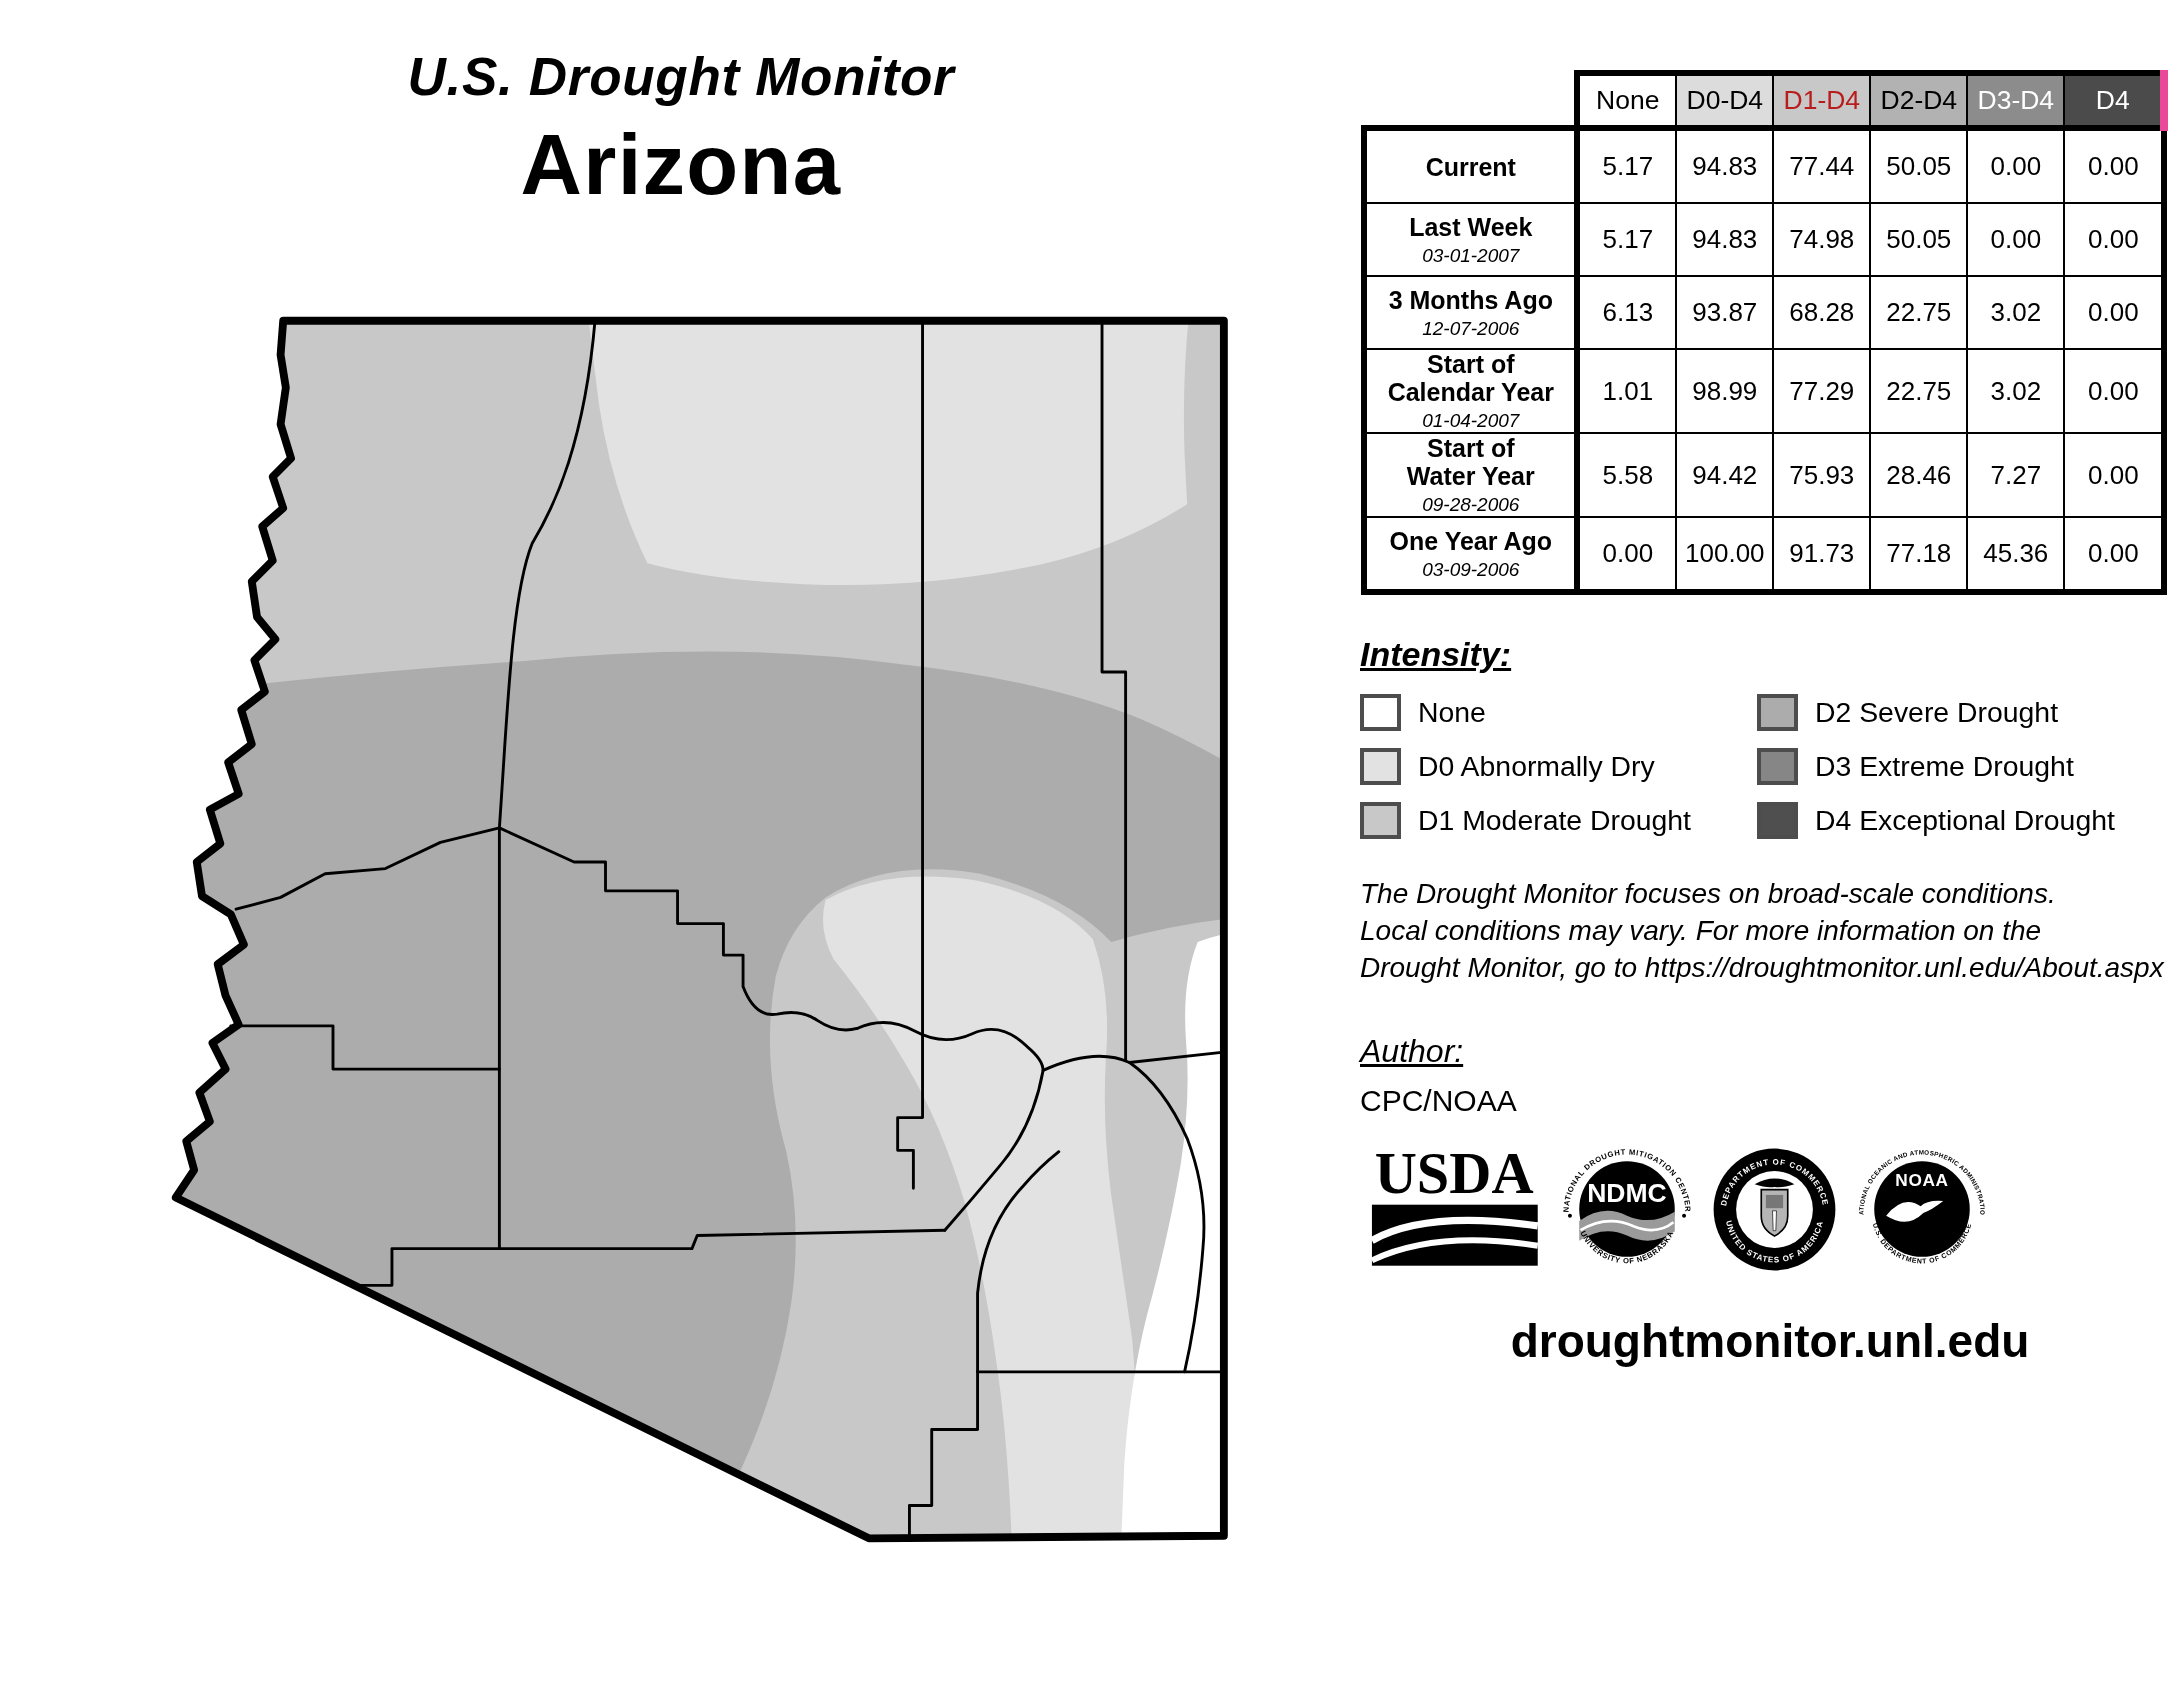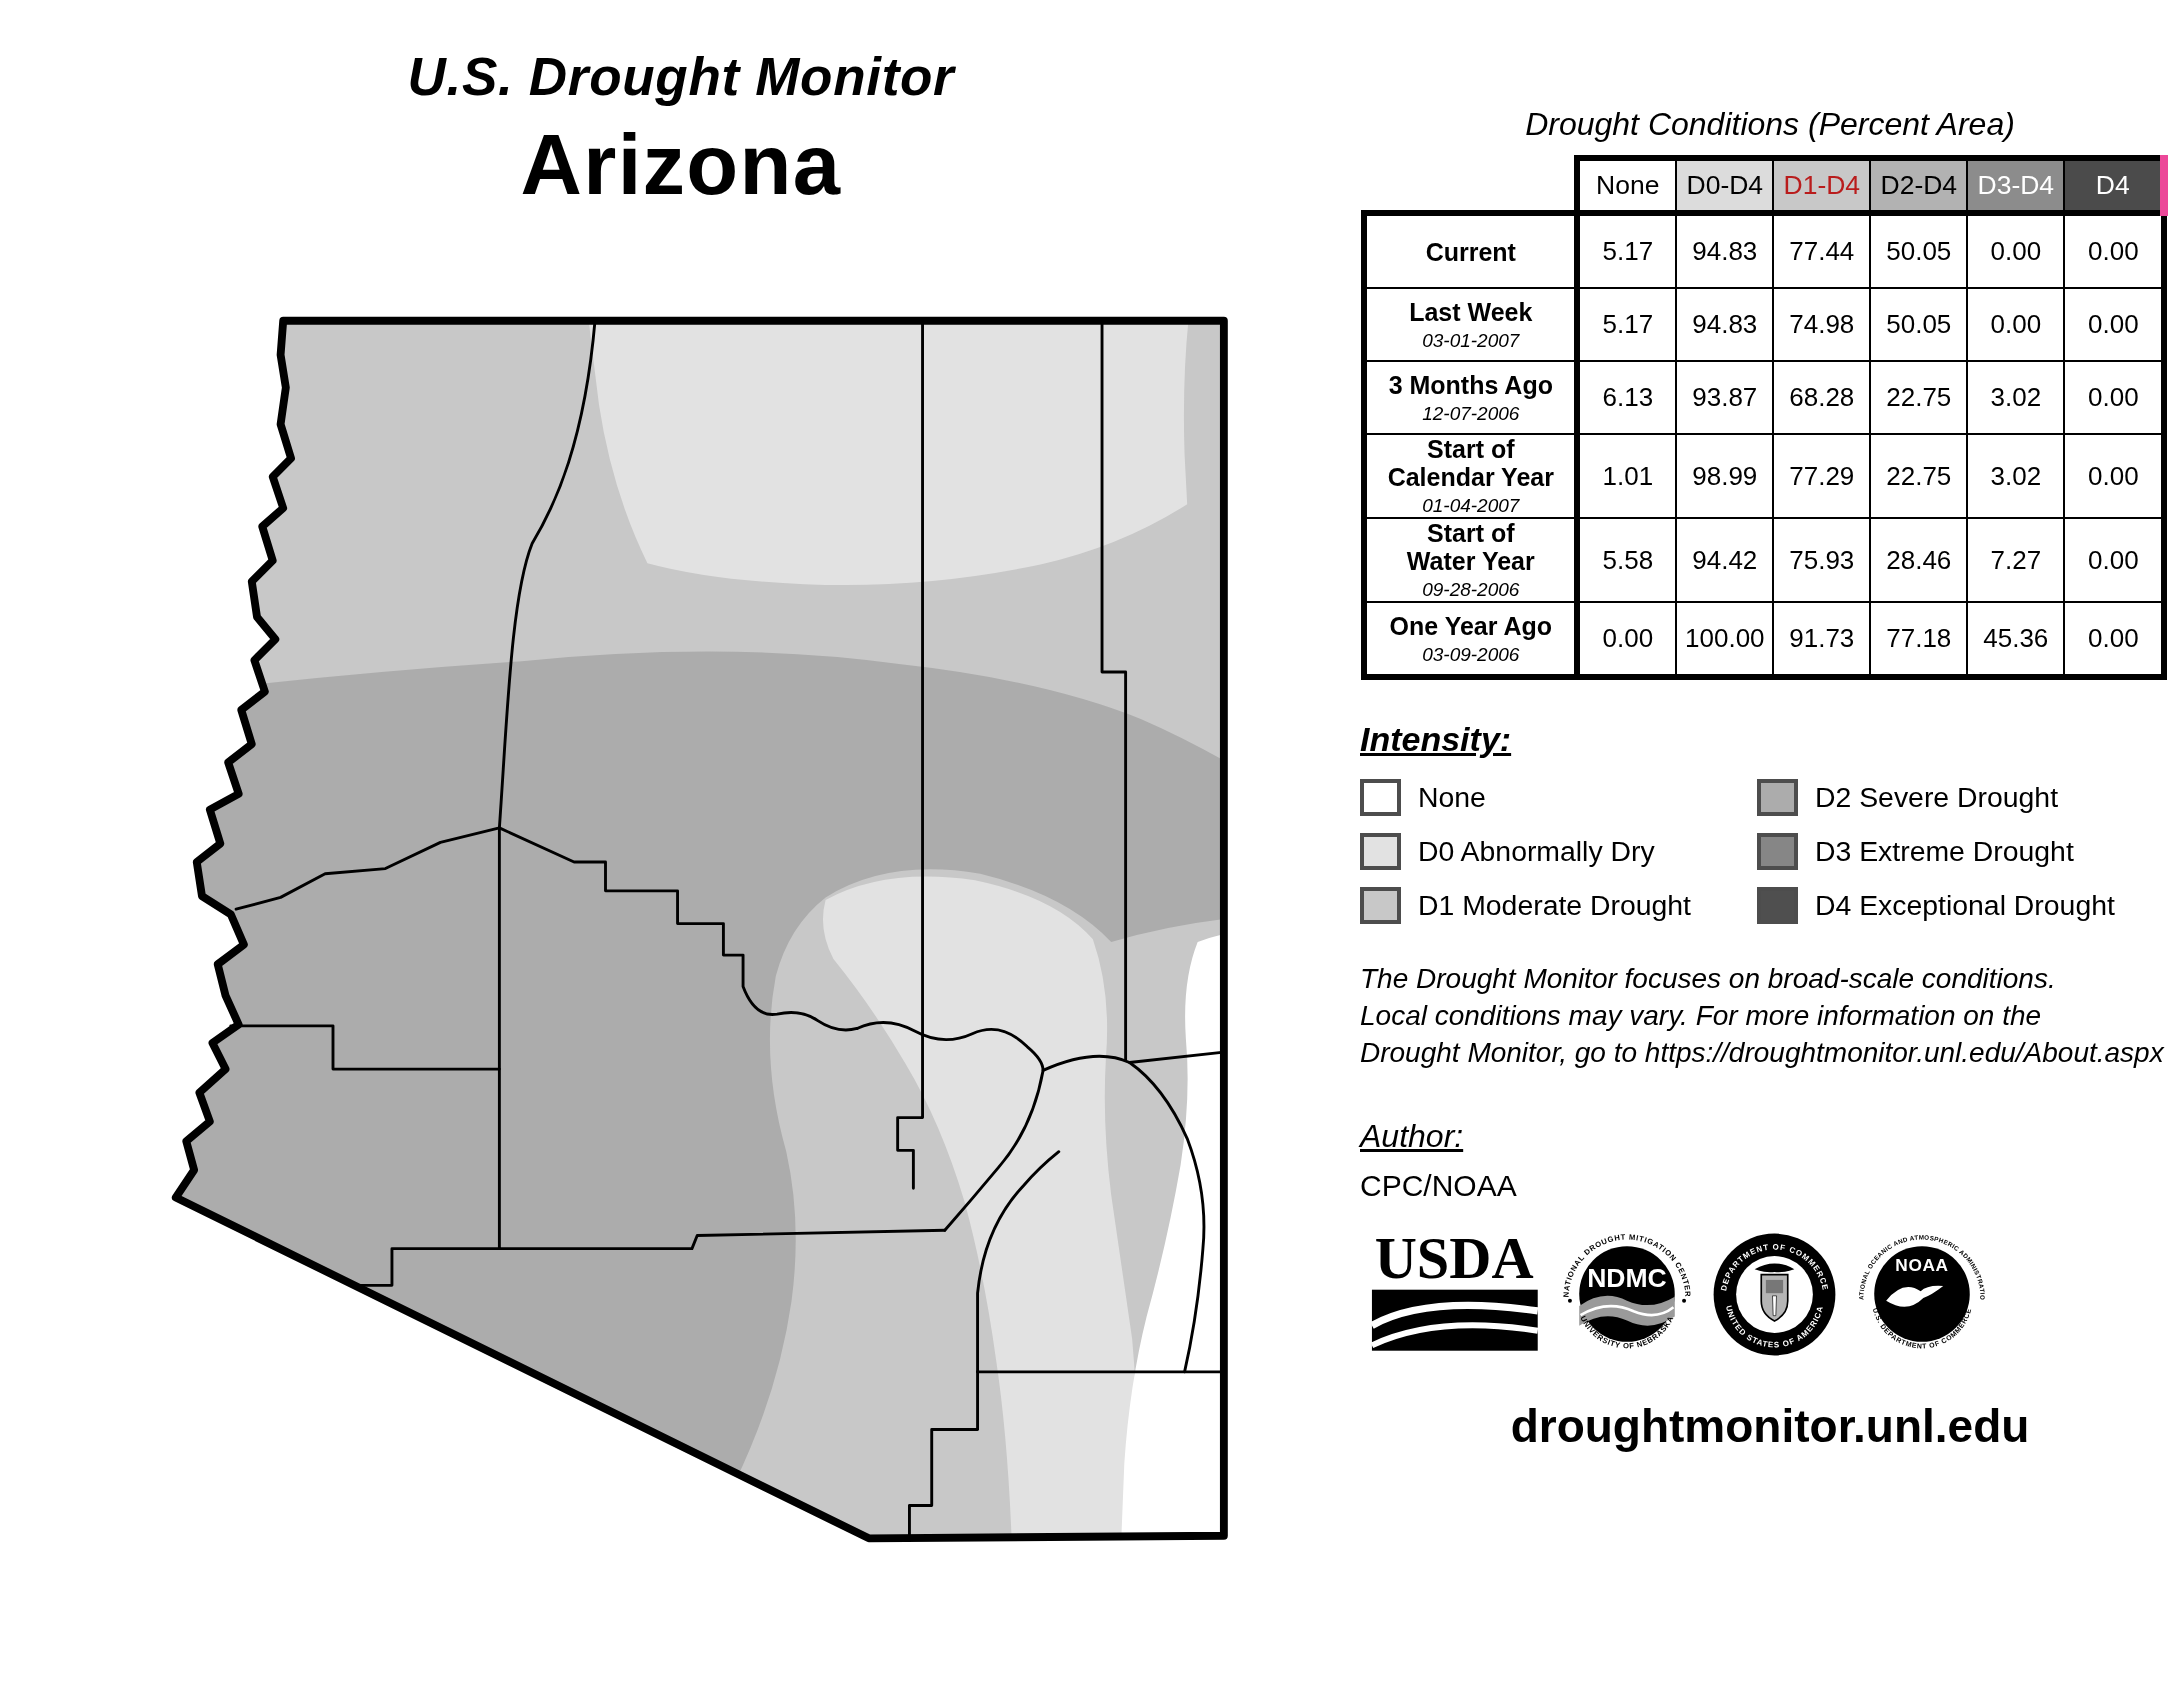--- a/index.html
+++ b/index.html
@@ -101,21 +101,20 @@
         <path d="M700,600 Q740,582 766,594 Q792,612 810,652 Q826,694 822,736 Q818,786 808,830"></path>
         <path d="M766,594 L838,586"></path>
       </g>
       <path class="stateline" d="M120,28 L838,28 L838,955 L567,957 L38,697 L52,676 L46,654 L64,639 L56,617 L76,599 L66,579 L86,565 L76,543 L70,519 L90,504 L80,481 L58,467 L54,441 L72,427 L64,401 L86,389 L78,365 L96,351 L88,325 L106,311 L98,287 L114,271 L100,254 L96,227 L112,211 L104,185 L120,171 L112,147 L126,133 L118,107 L122,79 L118,54 Z"></path>
     </svg>
   </div>
 
   <div class="right-col">
 
 
-    <div class="table-title">Drought Conditions (Percent Area)</div>
 
     <table class="dm">
       <tbody>
           <tr>
         <th class="blank"></th>
         <th class="h first" style="background:#ffffff;color:#000;">None</th>
         <th class="h" style="background:#dcdcdc;color:#000;">D0-D4</th>
         <th class="h" style="background:#c8c8c8;color:#b91c1c;">D1-D4</th>
         <th class="h" style="background:#b2b2b2;color:#000;">D2-D4</th>
         <th class="h" style="background:#8c8c8c;color:#fff;">D3-D4</th>

